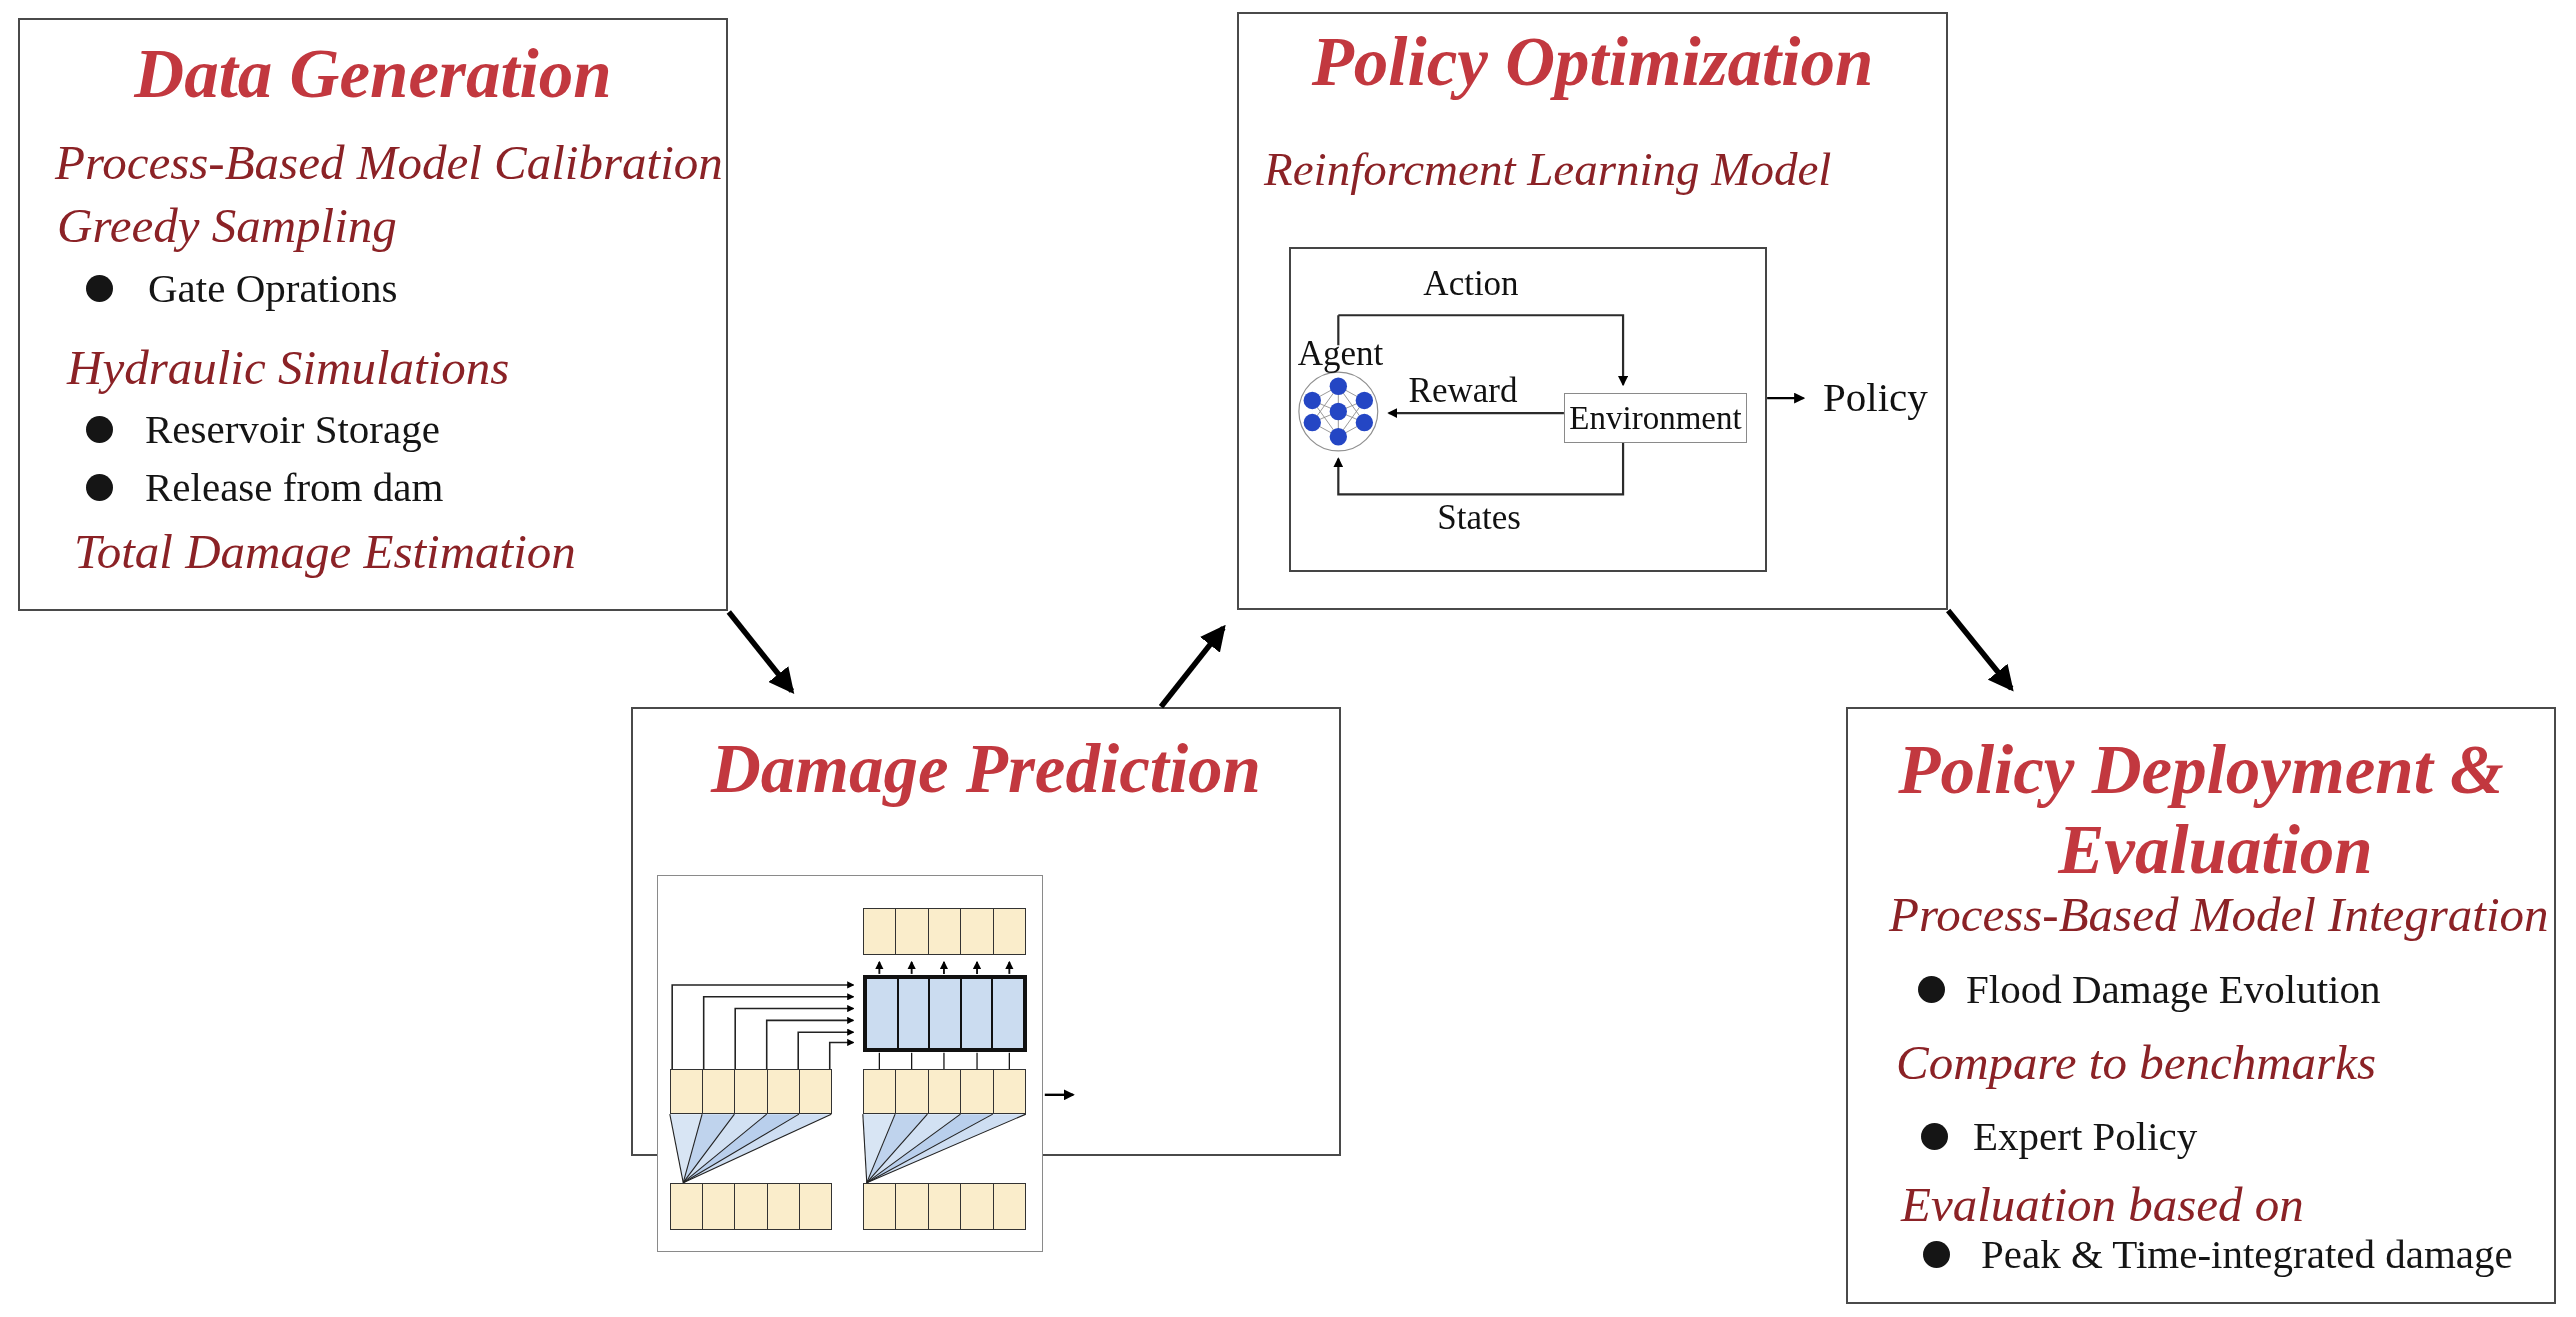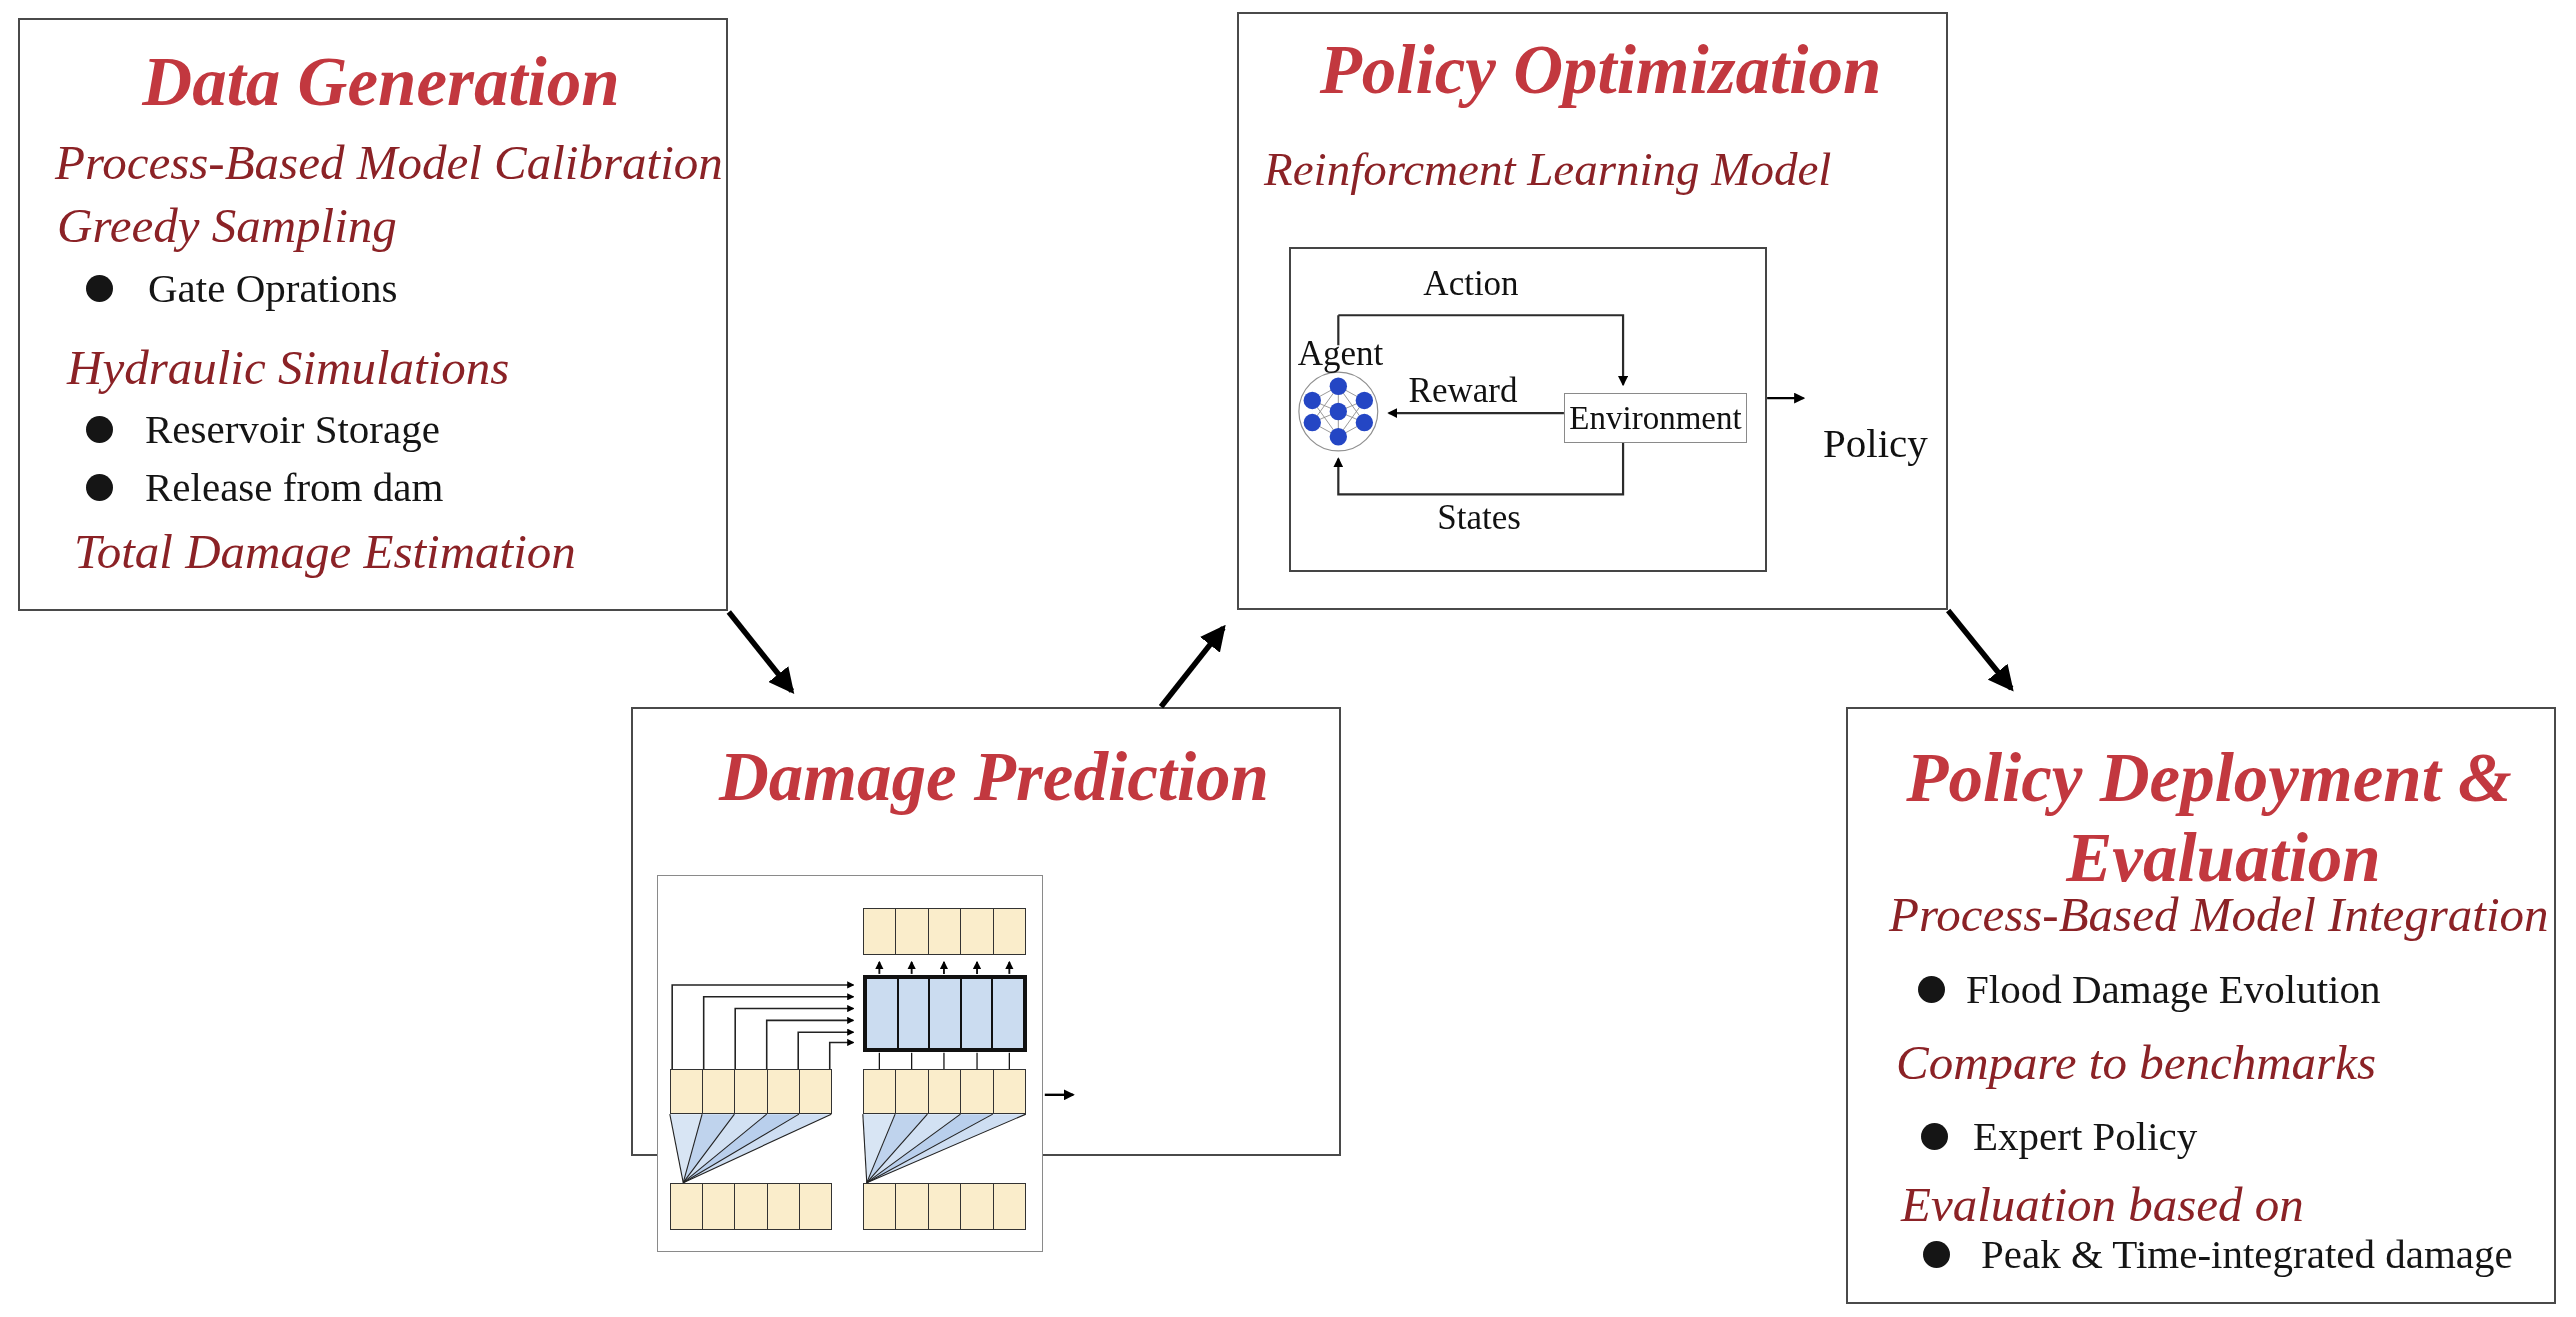--- a/index.html
+++ b/index.html
@@ -1,34 +1,34 @@
 <!DOCTYPE html>
 <html style="--title-red: #C2383F; --header-maroon: #8B2226; --text-black: #151515; --cell-tan: #FAEDCB; --cell-blue: #CBDCF0; --node-blue: #2446C4; --fan-blue: #7FA8DC; --arrow-black: #000000;font-size:12.6px"><head>
 <meta charset="utf-8">
 <style>
   html,body{margin:0;padding:0;background:#ffffff;}
   #canvas{position:relative;width:2576px;height:1318px;background:#fff;overflow:hidden;
           font-family:"Liberation Serif","DejaVu Serif",serif;color:#111;}
   .panel{position:absolute;background:#fff;border:2.4px solid #4a4a4a;box-sizing:border-box;}
-  .title{position:absolute;left:0;width:100%;text-align:center;margin:8px;
+  .title{position:absolute;left:0;width:100%;text-align:center;margin:0;
          font-size:69px;line-height:80px;font-style:italic;font-weight:bold;
          color:var(--title-red);white-space:nowrap;}
   .hdr{position:absolute;font-size:49px;line-height:58px;font-style:italic;
        color:var(--header-maroon);white-space:nowrap;}
   .blk{position:absolute;font-size:41px;line-height:49px;color:var(--text-black);white-space:nowrap;}
   .dot{position:absolute;width:27px;height:27px;border-radius:50%;background:var(--text-black);}
   .abs-svg{position:absolute;left:0;top:0;}
   
   #rl-box{position:absolute;left:50px;top:233px;width:478px;height:325px;
           border:2.4px solid #454545;box-sizing:border-box;background:#fff;}
   .rl-label{position:absolute;font-size:35px;line-height:41px;color:#111;text-align:center;white-space:nowrap;}
   #env-box{position:absolute;left:273px;top:144px;width:183px;height:50px;border:1.6px solid #8a8a8a;
            box-sizing:border-box;display:flex;align-items:center;justify-content:center;
            font-size:33px;color:#111;background:#fff;white-space:nowrap;}
-  #policy-label{position:absolute;left:584px;top:360px;font-size:41px;line-height:47px;color:#111;white-space:nowrap;margin-top:46px;}
+  #policy-label{position:absolute;left:584px;top:360px;font-size:41px;line-height:47px;color:#111;white-space:nowrap;}
   
   #nn-container{position:absolute;left:24px;top:166px;width:386px;height:377px;
                 border:1.6px solid #8a8a8a;box-sizing:border-box;background:#fff;}
   .cellrow{position:absolute;display:flex;box-sizing:border-box;border:1.6px solid #333;background:var(--cell-tan);}
   .cellrow i{flex:1;border-right:1.6px solid #333;}
   .cellrow i:last-child{border-right:none;}
   #blue-block{position:absolute;left:205px;top:99px;width:164px;height:77px;display:flex;
               box-sizing:border-box;border:4px solid #111;background:var(--cell-blue);}
   #blue-block i{flex:1;border-right:2.4px solid #111;}
   #blue-block i:last-child{border-right:none;}

